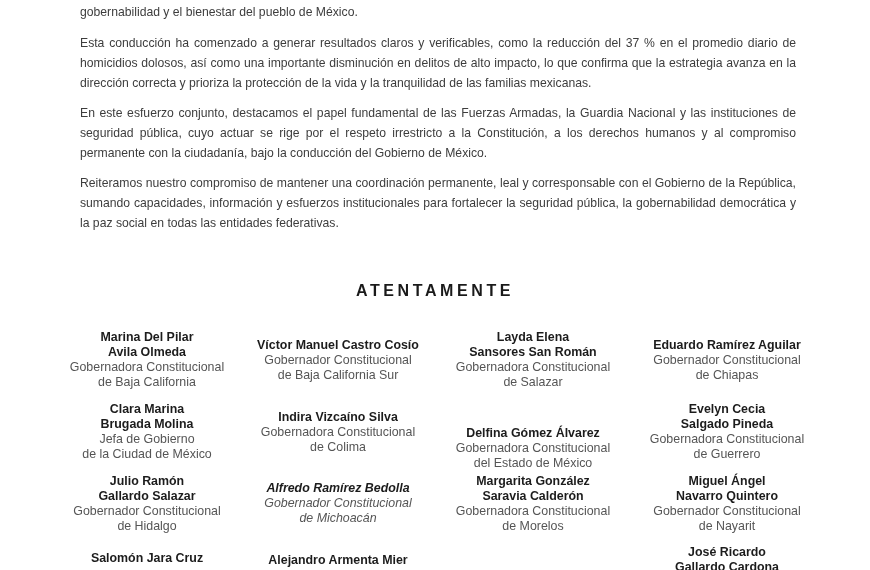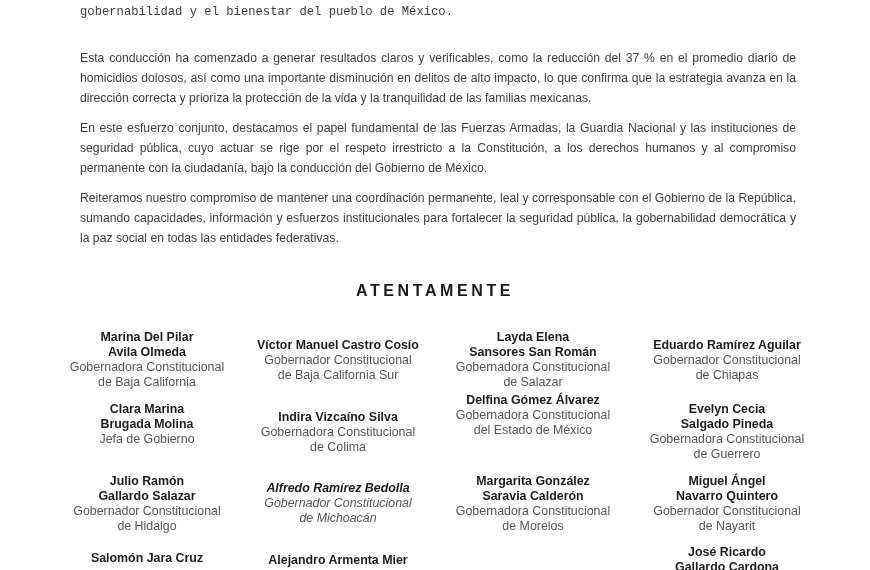--- a/index.html
+++ b/index.html
@@ -29,22 +29,21 @@
     width: 716px;
   }
   .para {
     margin: 0 0 10px 0;
     font-size: 12.2px;
     line-height: 20px;
     text-align: justify;
     color: #3d3d3d;
   }
   .para.first {
-    margin-bottom: 26px;
-    font-family: Liberation Mono, monospace;
+    margin-bottom: 11px;
   }
   .closing {
     position: absolute;
     left: 0;
     width: 870px;
     top: 282px;
     text-align: center;
     font-weight: bold;
     font-size: 16px;
     letter-spacing: 3.6px;
@@ -109,27 +108,28 @@
     <div class="sig" style="left:627px; top:8px;">
       <span class="name">Eduardo Ramírez Aguilar</span>
       <span class="role">Gobernador Constitucional</span>
       <span class="state">de Chiapas</span>
     </div>
 
     <div class="sig" style="left:47px; top:72px;">
       <span class="name">Clara Marina</span>
       <span class="name">Brugada Molina</span>
       <span class="role">Jefa de Gobierno</span>
+      <span class="state">de la Ciudad de México</span>
     </div>
     <div class="sig" style="left:238px; top:80px;">
       <span class="name">Indira Vizcaíno Silva</span>
       <span class="role">Gobernadora Constitucional</span>
       <span class="state">de Colima</span>
     </div>
-    <div class="sig" style="left:433px; top:63px;">
+    <div class="sig" style="left:433px; top:96px;">
       <span class="name">Delfina Gómez Álvarez</span>
       <span class="role">Gobernadora Constitucional</span>
       <span class="state">del Estado de México</span>
     </div>
     <div class="sig" style="left:627px; top:72px;">
       <span class="name">Evelyn Cecia</span>
       <span class="name">Salgado Pineda</span>
       <span class="role">Gobernadora Constitucional</span>
       <span class="state">de Guerrero</span>
     </div>

